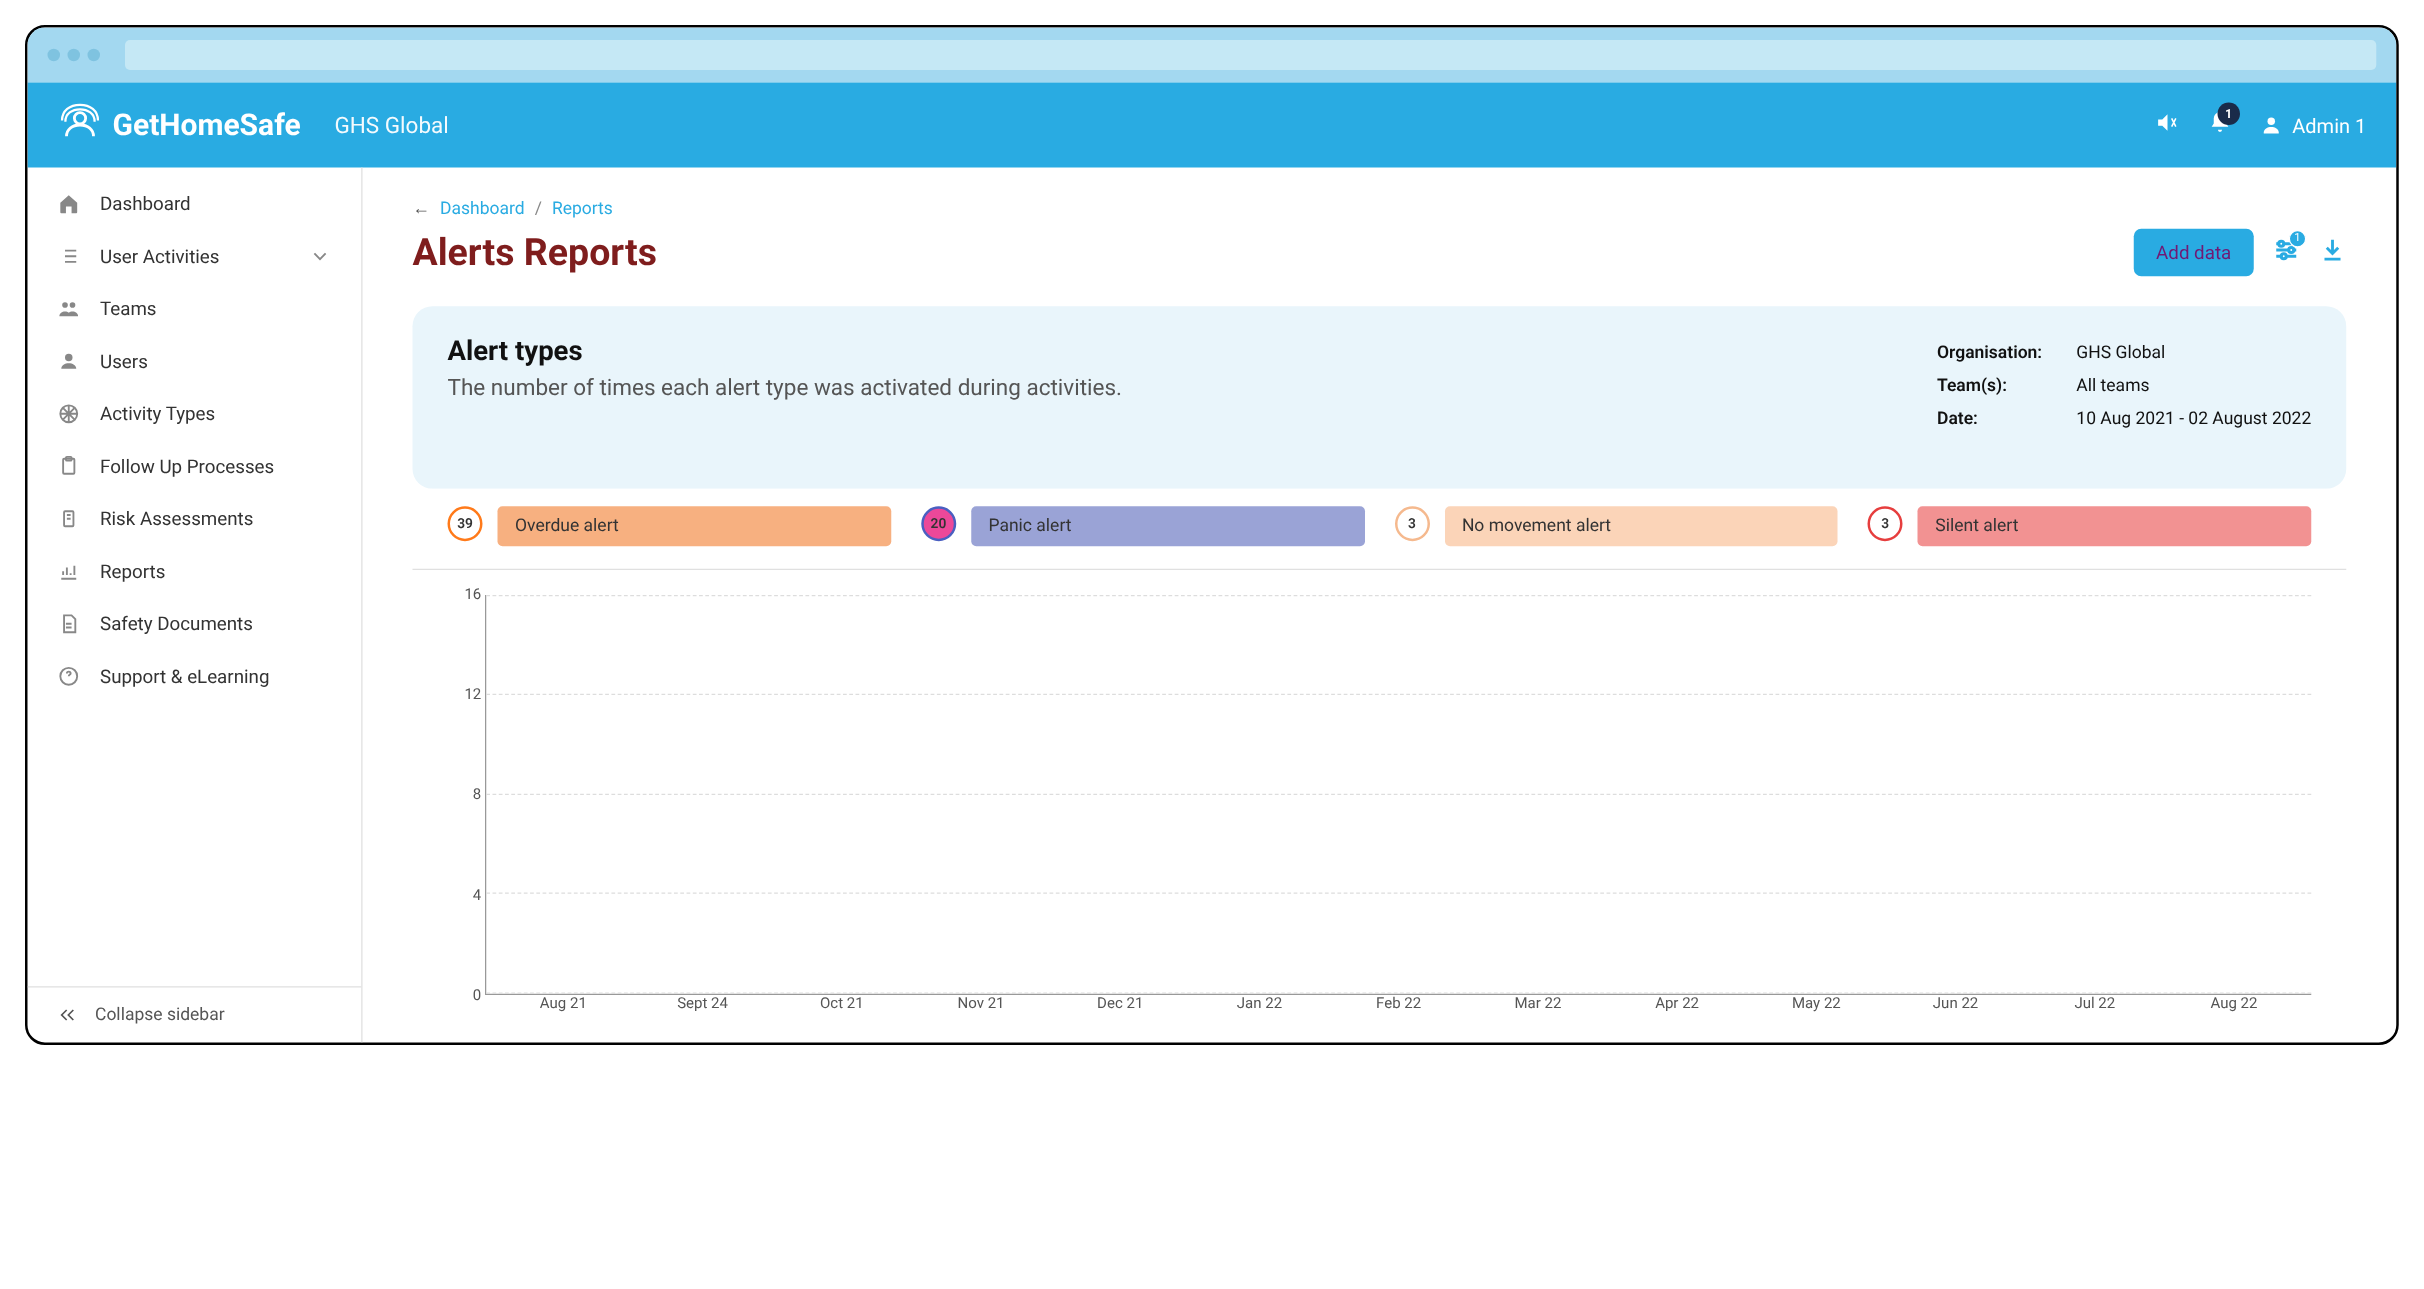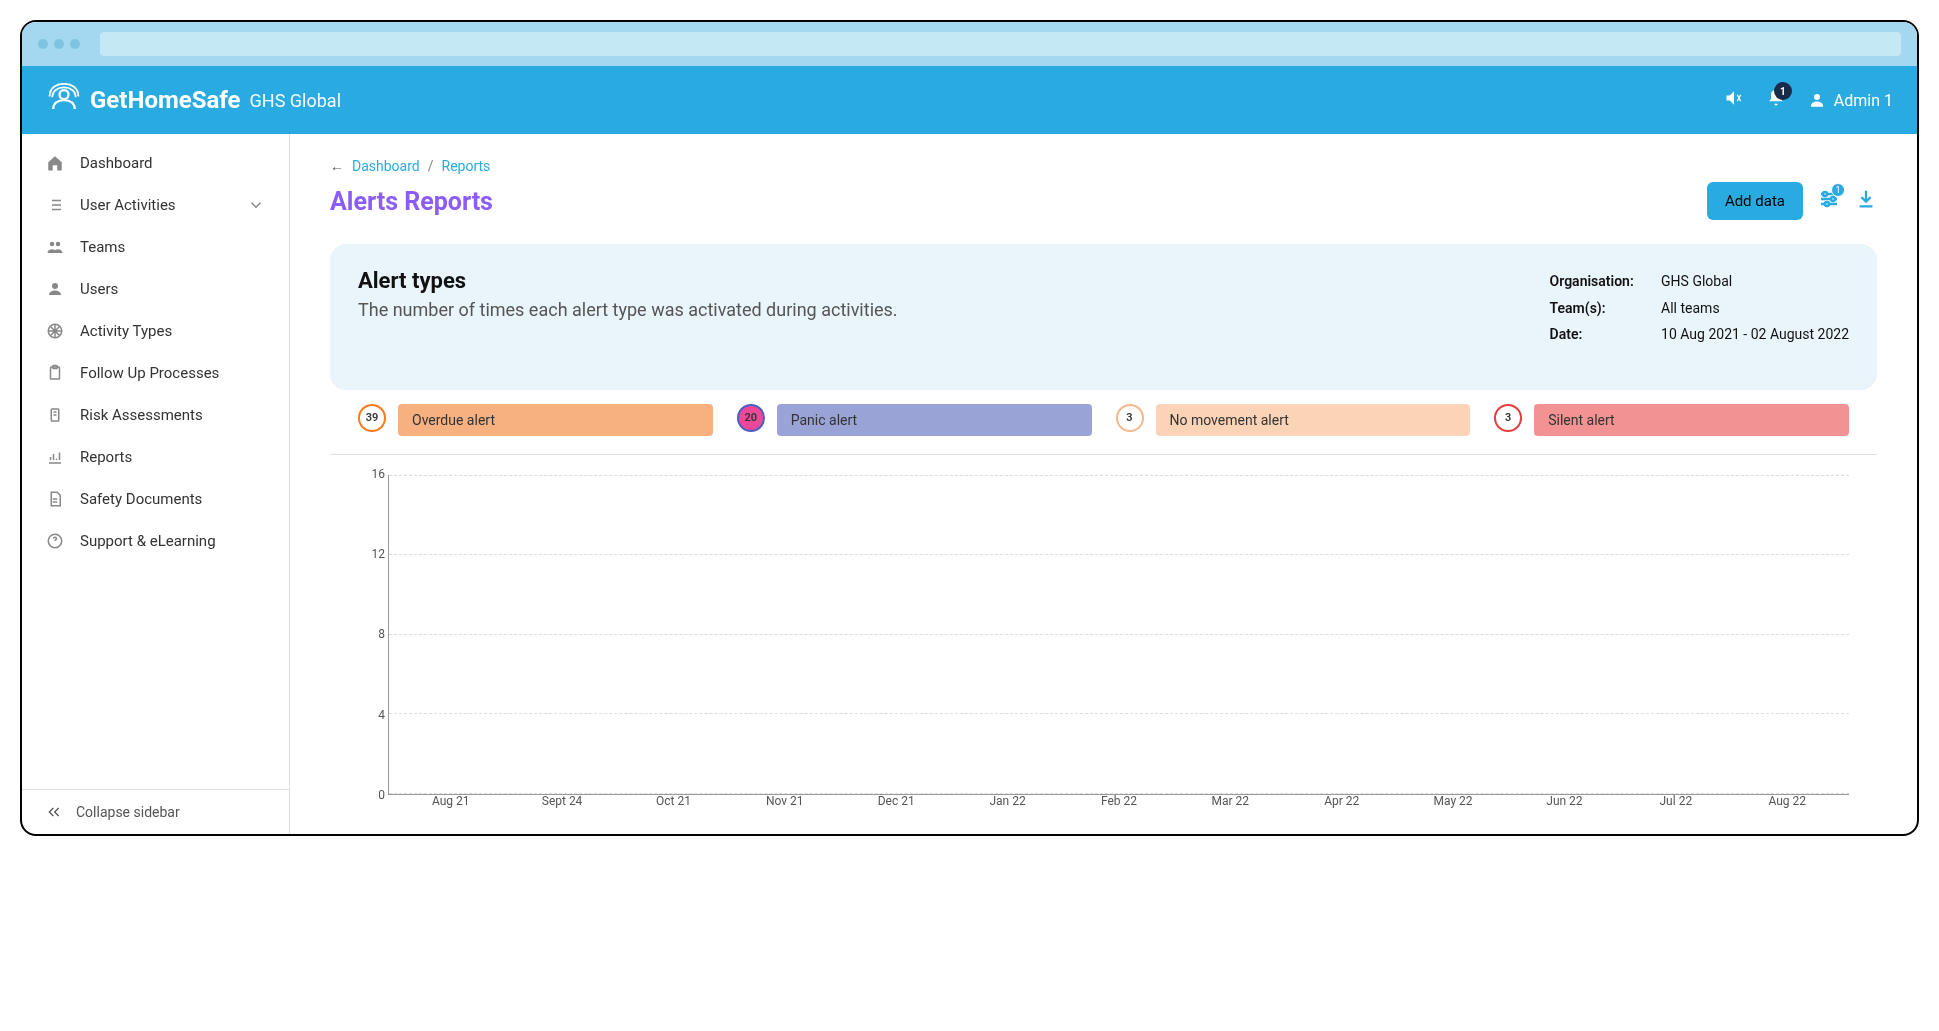--- a/index.html
+++ b/index.html
@@ -3,43 +3,43 @@
 <meta charset="utf-8">
 <style>
 * { margin: 0; padding: 0; box-sizing: border-box; font-family: -apple-system, BlinkMacSystemFont, 'Segoe UI', Roboto, sans-serif; }
 body { background: #fff; padding: 20px; }
 .window { border: 2px solid #000; border-radius: 16px; overflow: hidden; max-width: 1900px; margin: 0 auto; }
 .chrome { background: #a3d8f0; padding: 10px 16px; display: flex; align-items: center; gap: 8px; }
 .chrome-dots { display: flex; gap: 6px; }
 .dot { width: 10px; height: 10px; border-radius: 50%; background: #7fc3e0; }
 .urlbar { flex: 1; height: 24px; background: #c5e8f5; border-radius: 4px; margin-left: 12px; }
 .header { background: #29abe2; color: #fff; padding: 16px 24px; display: flex; align-items: center; justify-content: space-between; }
-.header-left { display: flex; align-items: center; gap: 9px; }
+.header-left { display: flex; align-items: center; gap: 27px; }
 .logo { display: flex; align-items: center; gap: 8px; font-size: 24px; font-weight: 700; }
 .logo svg { width: 36px; height: 36px; }
 .org-name { font-size: 18px; font-weight: 400; opacity: 0.95; }
 .header-right { display: flex; align-items: center; gap: 22px; }
 .header-icon { position: relative; cursor: pointer; }
 .badge { position: absolute; top: -6px; right: -6px; background: #1a2b4a; color: #fff; font-size: 10px; font-weight: 700; border-radius: 50%; width: 18px; height: 18px; display: flex; align-items: center; justify-content: center; }
 .user { display: flex; align-items: center; gap: 8px; font-size: 16px; }
 .body { display: flex; min-height: 700px; }
 .sidebar { width: 268px; border-right: 1px solid #e0e0e0; display: flex; flex-direction: column; }
 .nav { flex: 1; padding: 8px 0; }
 .nav-item { display: flex; align-items: center; gap: 16px; padding: 12px 24px; cursor: pointer; color: #333; font-size: 15px; }
 .nav-icon { width: 18px; height: 18px; color: #888; flex-shrink: 0; }
 .chevron { margin-left: auto; }
 .collapse { border-top: 1px solid #e0e0e0; padding: 14px 24px; display: flex; align-items: center; gap: 14px; color: #555; cursor: pointer; font-size: 14px; }
 .main { flex: 1; padding: 24px 40px; overflow: hidden; }
 .breadcrumb { display: flex; align-items: center; gap: 8px; color: #29abe2; font-size: 14px; margin-bottom: 8px; }
 .breadcrumb .arrow { color: #555; }
 .breadcrumb .sep { color: #888; }
 .titlebar { display: flex; align-items: center; justify-content: space-between; margin-bottom: 24px; }
-.page-title { font-size: 25px; font-weight: 700; color: #8b5cf6; }
+.page-title { font-size: 30px; font-weight: 700; color: #7f1d1d; }
 .actions { display: flex; align-items: center; gap: 14px; }
-.btn { background: #29abe2; color: #000000; border: none; padding: 10px 18px; border-radius: 6px; font-size: 15px; cursor: pointer; }
+.btn { background: #29abe2; color: #701a75; border: none; padding: 10px 18px; border-radius: 6px; font-size: 15px; cursor: pointer; }
 .filter-icon, .download-icon { color: #29abe2; cursor: pointer; position: relative; }
 .filter-badge { position: absolute; top: -4px; right: -4px; background: #29abe2; color: #fff; font-size: 9px; border-radius: 50%; width: 14px; height: 14px; display: flex; align-items: center; justify-content: center; border: 1.5px solid #fff; }
 .card { background: #e9f5fb; border-radius: 16px; padding: 24px 28px; }
 .card-header { display: flex; justify-content: space-between; margin-bottom: 18px; }
 .card-title { font-size: 22px; font-weight: 700; color: #111; margin-bottom: 6px; }
 .card-sub { font-size: 18px; color: #555; }
 .meta { font-size: 14px; color: #111; line-height: 1.9; }
 .meta-label { font-weight: 600; display: inline-block; min-width: 108px; }
 .legend { display: flex; gap: 24px; padding: 14px 28px 18px; border-bottom: 1px solid #e0e0e0; background: #fff; }
 .legend-item { display: flex; align-items: flex-start; gap: 12px; flex: 1; }

